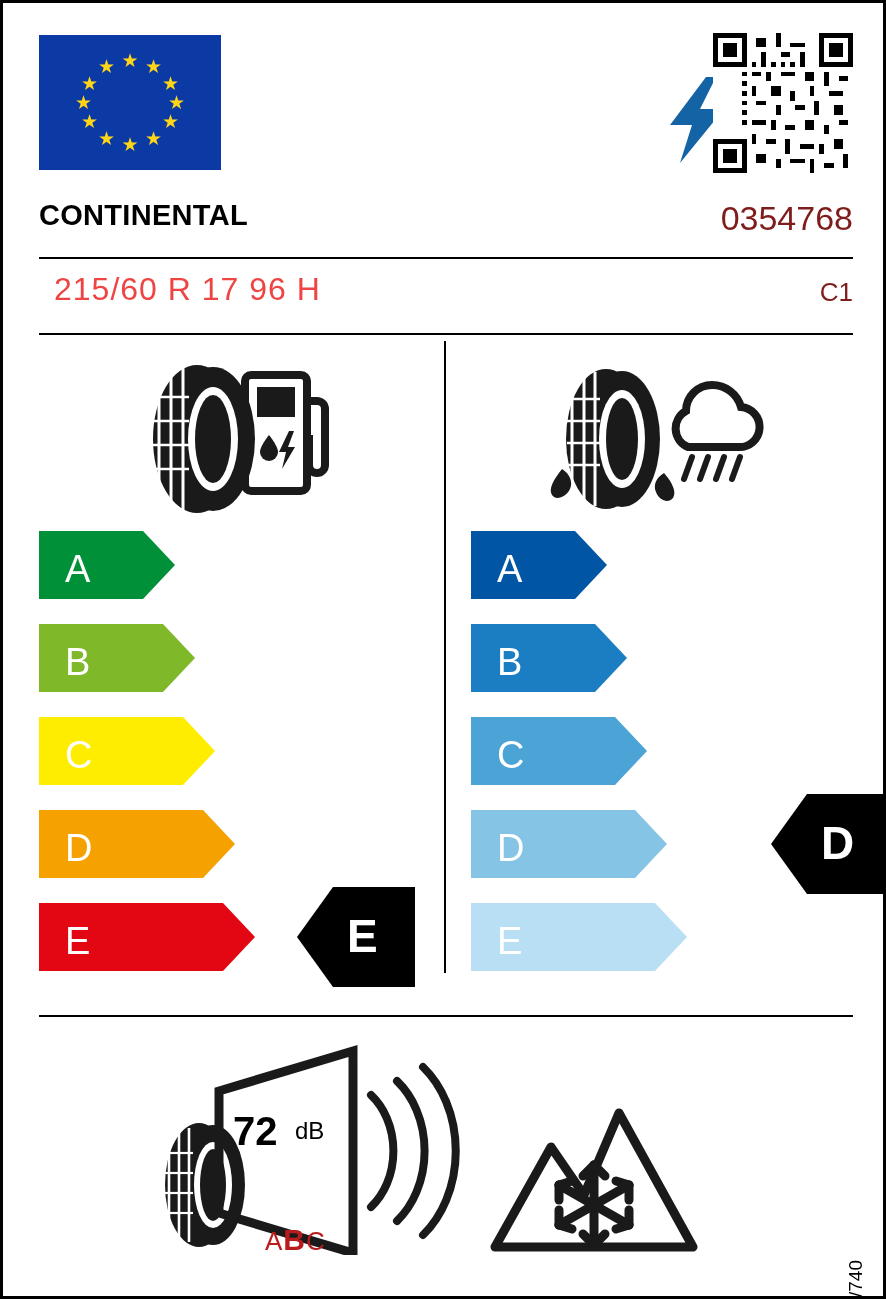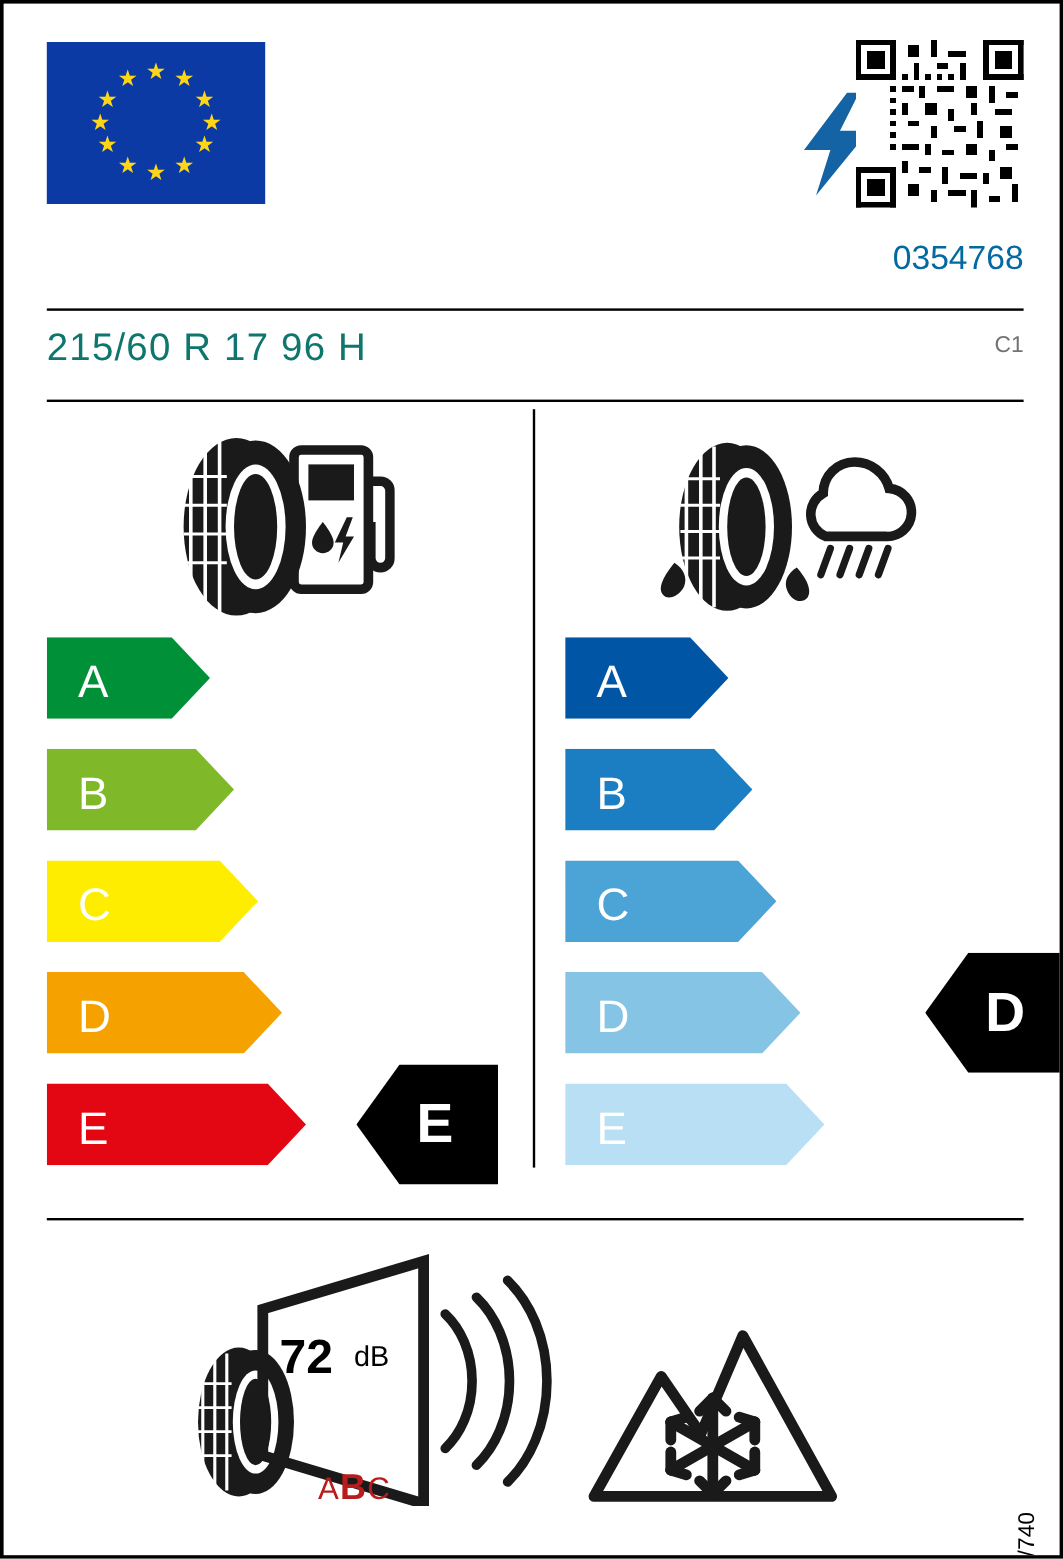--- a/index.html
+++ b/index.html
@@ -84,45 +84,45 @@
     top: 0;
     font-size: 29px;
     font-weight: bold;
     color: #000;
     letter-spacing: 0.3px;
   }
   .article {
     position: absolute;
     right: 0;
     top: 0;
-    font-size: 28px;
-    color: #0369a1;
+    font-size: 34px;
+    color: #7f1d1d;
   }
 
   .size-row {
     position: absolute;
     left: 36px;
     top: 268px;
     width: 814px;
     height: 46px;
   }
   .tyre-size {
     position: absolute;
-    left: 0;
+    left: 15px;
     top: 0;
     font-size: 32px;
-    color: #0f766e;
+    color: #ef4444;
     letter-spacing: 1px;
   }
   .tyre-class {
     position: absolute;
     right: 0;
     top: 6px;
-    font-size: 19px;
-    color: #737373;
+    font-size: 26px;
+    color: #7f1d1d;
   }
 
   
   .hline {
     position: absolute;
     left: 36px;
     width: 814px;
     height: 2px;
     background: #000;
   }
@@ -329,20 +329,21 @@
           <rect x="13" y="26" width="1" height="2"></rect>
         <rect x="16" y="26" width="3" height="1"></rect>
           <rect x="20" y="26" width="1" height="3"></rect>
         <rect x="23" y="27" width="2" height="1"></rect>
           <rect x="27" y="25" width="1" height="3"></rect>
       </g>
     </svg>
   </div>
 
   <div class="brand-row">
+    <div class="brand">CONTINENTAL</div>
     <div class="article">0354768</div>
   </div>
   <div class="hline" style="top:254px;"></div>
 
   <div class="size-row">
     <div class="tyre-size">215/60 R 17 96 H</div>
     <div class="tyre-class">C1</div>
   </div>
   <div class="hline" style="top:330px;"></div>
 

